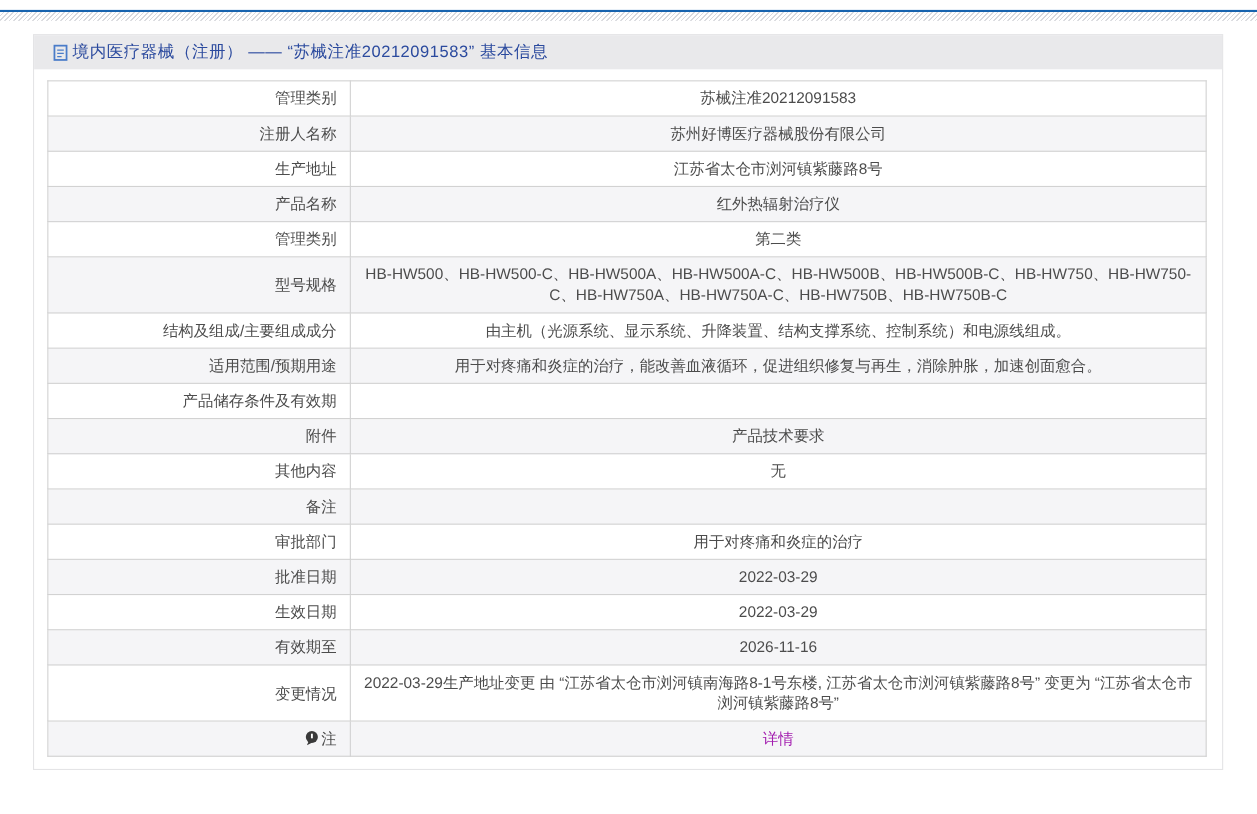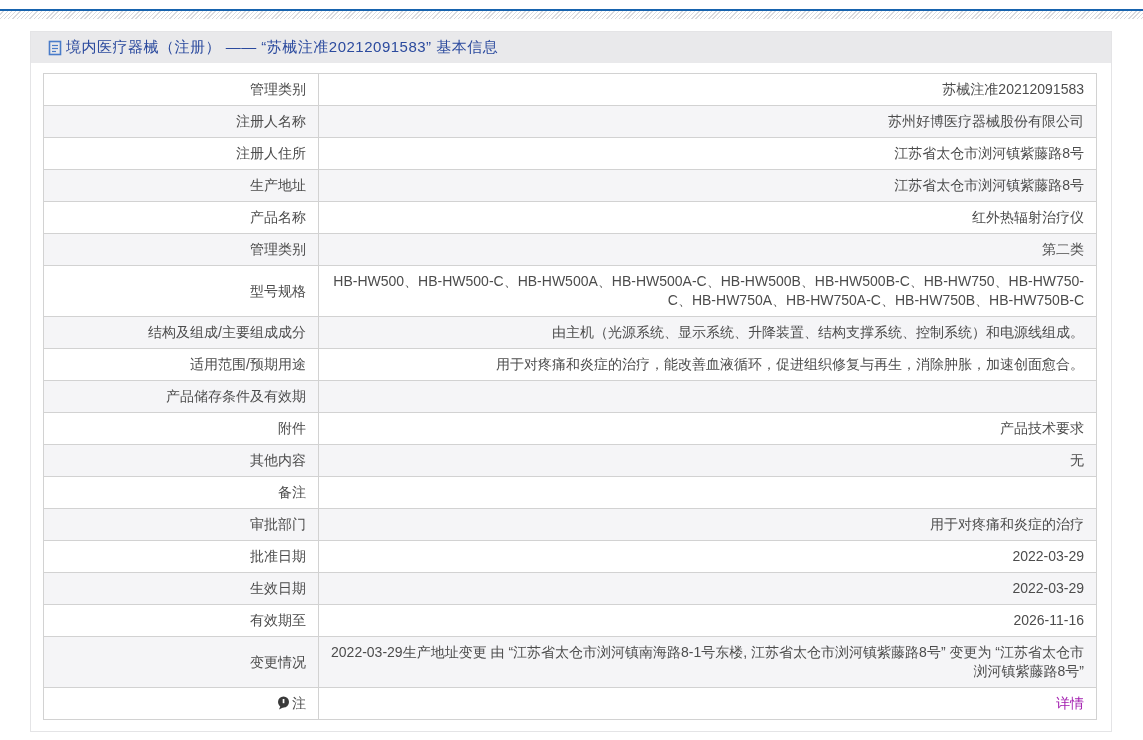--- a/index.html
+++ b/index.html
@@ -54,21 +54,21 @@
     line-height: 19px;
     vertical-align: middle;
   }
   .info-table th {
     width: 275px;
     text-align: right;
     font-weight: normal;
     color: #4c4c4c;
     white-space: nowrap;
   }
-  .info-table td { text-align: right; word-break: break-all; }
+  .info-table td { text-align: center; word-break: break-all; }
   .note-icon { display: inline-flex; vertical-align: -2px; margin-right: 2px; }
   a.details-link { color: #a21caf; text-decoration: none; cursor: pointer; }
 </style>
 </head>
 <body>
 
 <div class="top-line"></div>
 <div class="hatch-band"></div>
 
 <div class="container">
@@ -86,24 +86,20 @@
   <div class="table-wrap">
     <table class="info-table">
       <tbody>
           <tr>
     <th class="label-cell"><span>管理类别</span></th>
     <td class="value-cell">苏械注准20212091583</td>
   </tr>
           <tr>
     <th class="label-cell"><span>注册人名称</span></th>
     <td class="value-cell">苏州好博医疗器械股份有限公司</td>
-  </tr>
-          <tr>
-    <th class="label-cell"><span>注册人住所</span></th>
-    <td class="value-cell">江苏省太仓市浏河镇紫藤路8号</td>
   </tr>
           <tr>
     <th class="label-cell"><span>生产地址</span></th>
     <td class="value-cell">江苏省太仓市浏河镇紫藤路8号</td>
   </tr>
           <tr>
     <th class="label-cell"><span>产品名称</span></th>
     <td class="value-cell">红外热辐射治疗仪</td>
   </tr>
           <tr>

